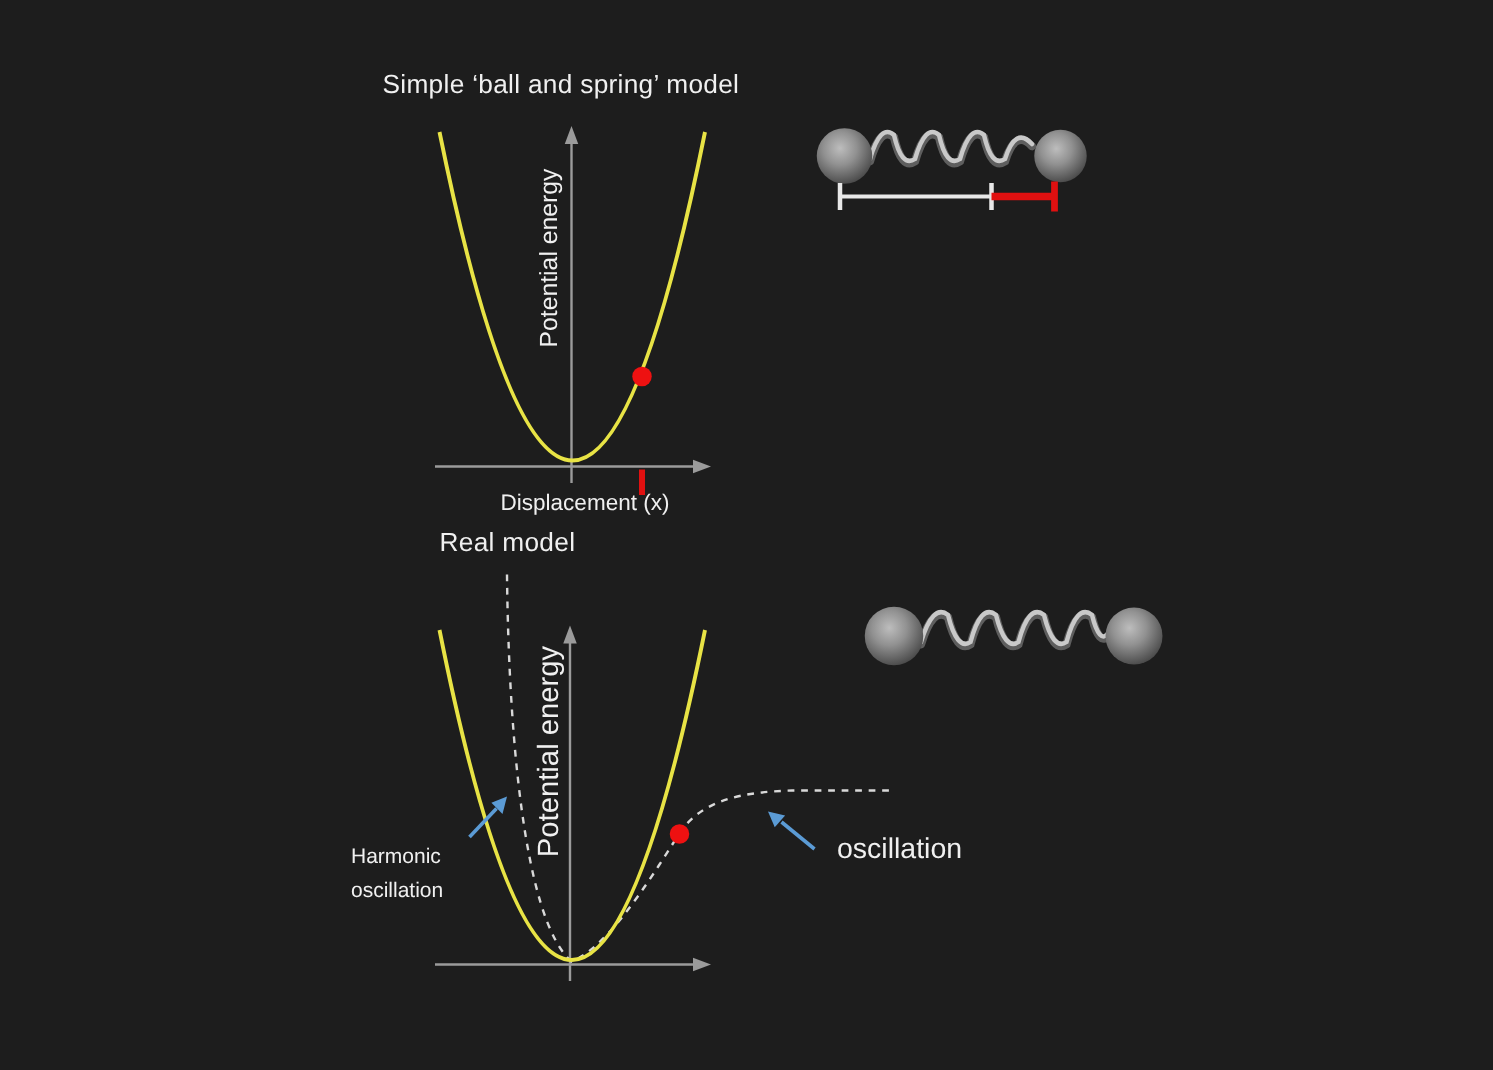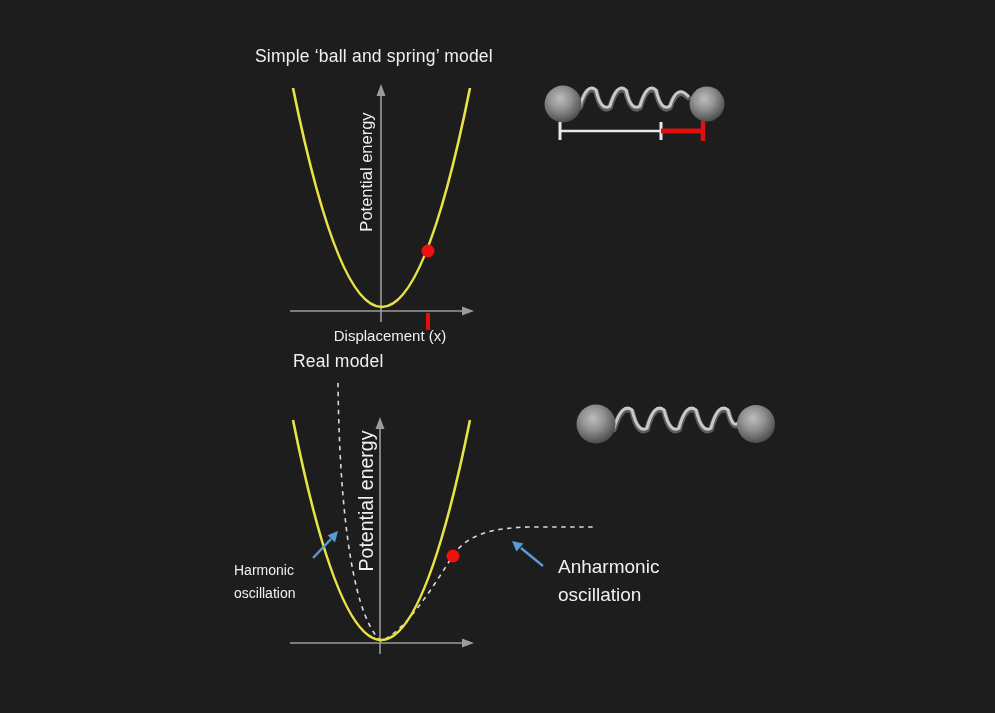--- a/index.html
+++ b/index.html
@@ -116,17 +116,16 @@
   <div class="txt panel-title" style="left:268px;top:351px;margin-left:25px;">Real model</div>
 
   <div class="txt yaxis-label bottom">Potential energy</div>
 
   <div class="txt annotation harmonic">
     <div>Harmonic</div>
     <div>oscillation</div>
   </div>
 
   <div class="txt annotation anharmonic">
-    <div>Anharmonic</div>
     <div>oscillation</div>
   </div>
 
 </div>
 
 </body></html>

